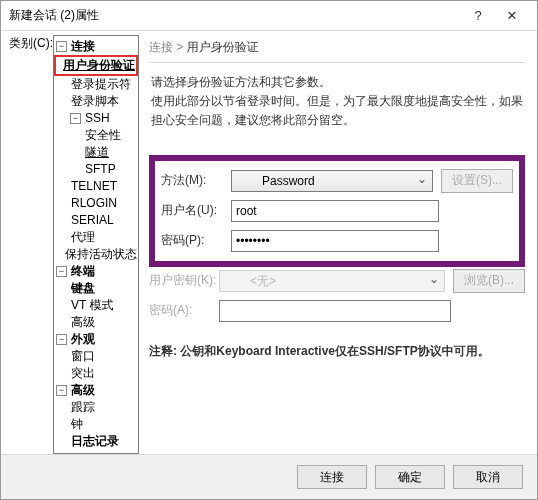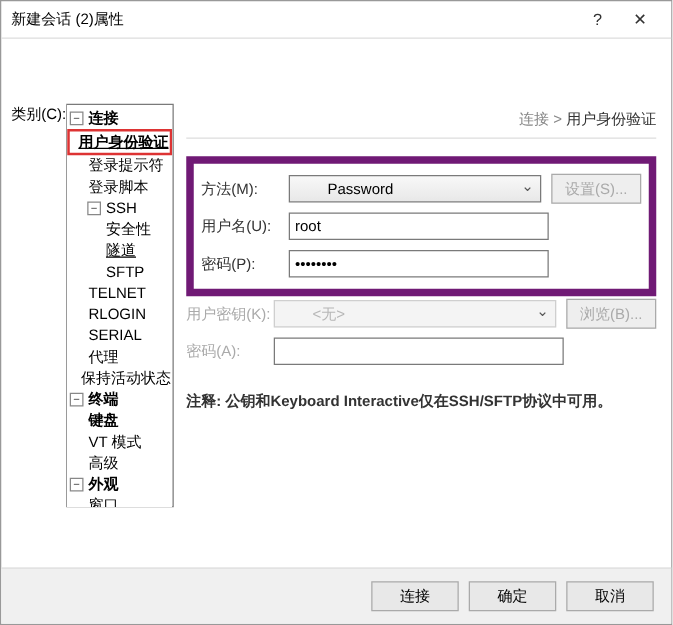--- a/index.html
+++ b/index.html
@@ -1,36 +1,36 @@
 <!DOCTYPE html>
 <html><head>
 <meta charset="utf-8">
 <style>
 * { margin: 0; padding: 0; box-sizing: border-box; font-family: "Microsoft YaHei", Tahoma, sans-serif; font-size: 12px; }
 body { background: #f0f0f0; width: 538px; height: 500px; overflow: hidden; }
-.window { background: #fff; border: 1px solid #999; width: 538px; height: 500px; display: flex; flex-direction: column; gap: 48px; }
+.window { background: #fff; border: 1px solid #999; width: 538px; height: 500px; display: flex; flex-direction: column; }
 .titlebar { display: flex; align-items: center; padding: 6px 8px; border-bottom: 1px solid #ddd; height: 30px; }
 .titlebar .title { flex: 1; }
 .titlebar .wbtn { width: 34px; text-align: center; color: #333; font-size: 13px; }
 .body { flex: 1; display: flex; padding: 4px 8px 0 8px; gap: 6px; overflow: hidden; }
 .left { width: 130px; display: flex; flex-direction: row; }
 .left-label { margin-bottom: 2px; }
 .tree { flex: 1; border: 1px solid #7a7a7a; background: #fff; overflow: auto; padding: 2px 0; }
 .tree ul { list-style: none; }
 .tree li { white-space: nowrap; }
 .tree .row { display: flex; align-items: center; height: 17px; line-height: 17px; padding-left: 2px; }
 .tree .tw { width: 11px; height: 11px; border: 1px solid #888; display: inline-flex; align-items: center; justify-content: center; font-size: 9px; line-height: 1; margin-right: 3px; color: #333; }
 .tree .sp { display: inline-block; width: 14px; }
 .tree .sp2 { display: inline-block; width: 28px; }
 .tree .lbl { padding: 0 1px; }
 .tree .lbl.u { text-decoration: underline; }
 .tree .lbl.b { font-weight: bold; }
 .tree .redbox { border: 2px solid #d33; padding: 0; }
 .right { flex: 1; display: flex; flex-direction: column; padding: 0 4px; }
-.breadcrumb { color: #888; padding: 4px 0 6px 0; border-bottom: 1px solid #ddd; text-align: right; }
+.breadcrumb { color: #888; padding: 4px 0 6px 0; border-bottom: 1px solid #ddd; }
 .breadcrumb .cur { color: #333; }
 .desc { padding: 10px 2px; color: #333; line-height: 1.6; }
 .form-area { margin-top: 14px; }
 .form-row { display: flex; align-items: center; height: 28px; margin-bottom: 2px; }
 .form-lbl { width: 70px; color: #333; }
 .form-lbl.dis { color: #aaa; }
 .form-ctl { flex: 1; }
 select, input[type=text], input[type=password] { width: 100%; height: 22px; border: 1px solid #7a7a7a; padding: 0 4px; background: #fff; font-size: 12px; }
 select { appearance: none; background: linear-gradient(#f8f8f8,#e8e8e8); padding-right: 18px; padding-left: 30px; }
 .select-wrap { position: relative; }
@@ -220,20 +220,24 @@
         </ul>
       </div>
     </div>
 
     <div class="right">
       <div class="breadcrumb">
         <span>连接</span>
         <span>&gt;</span>
         <span class="cur">用户身份验证</span>
       </div>
+      <div class="desc">
+        <div>请选择身份验证方法和其它参数。</div>
+        <div>使用此部分以节省登录时间。但是，为了最大限度地提高安全性，如果担心安全问题，建议您将此部分留空。</div>
+      </div>
 
       <div class="form-area">
         <div class="redgroup">
           <div class="form-row">
             <div class="form-lbl">方法(M):</div>
             <div class="form-ctl select-wrap">
               <select>
                 <option>Password</option>
               </select>
             </div>

